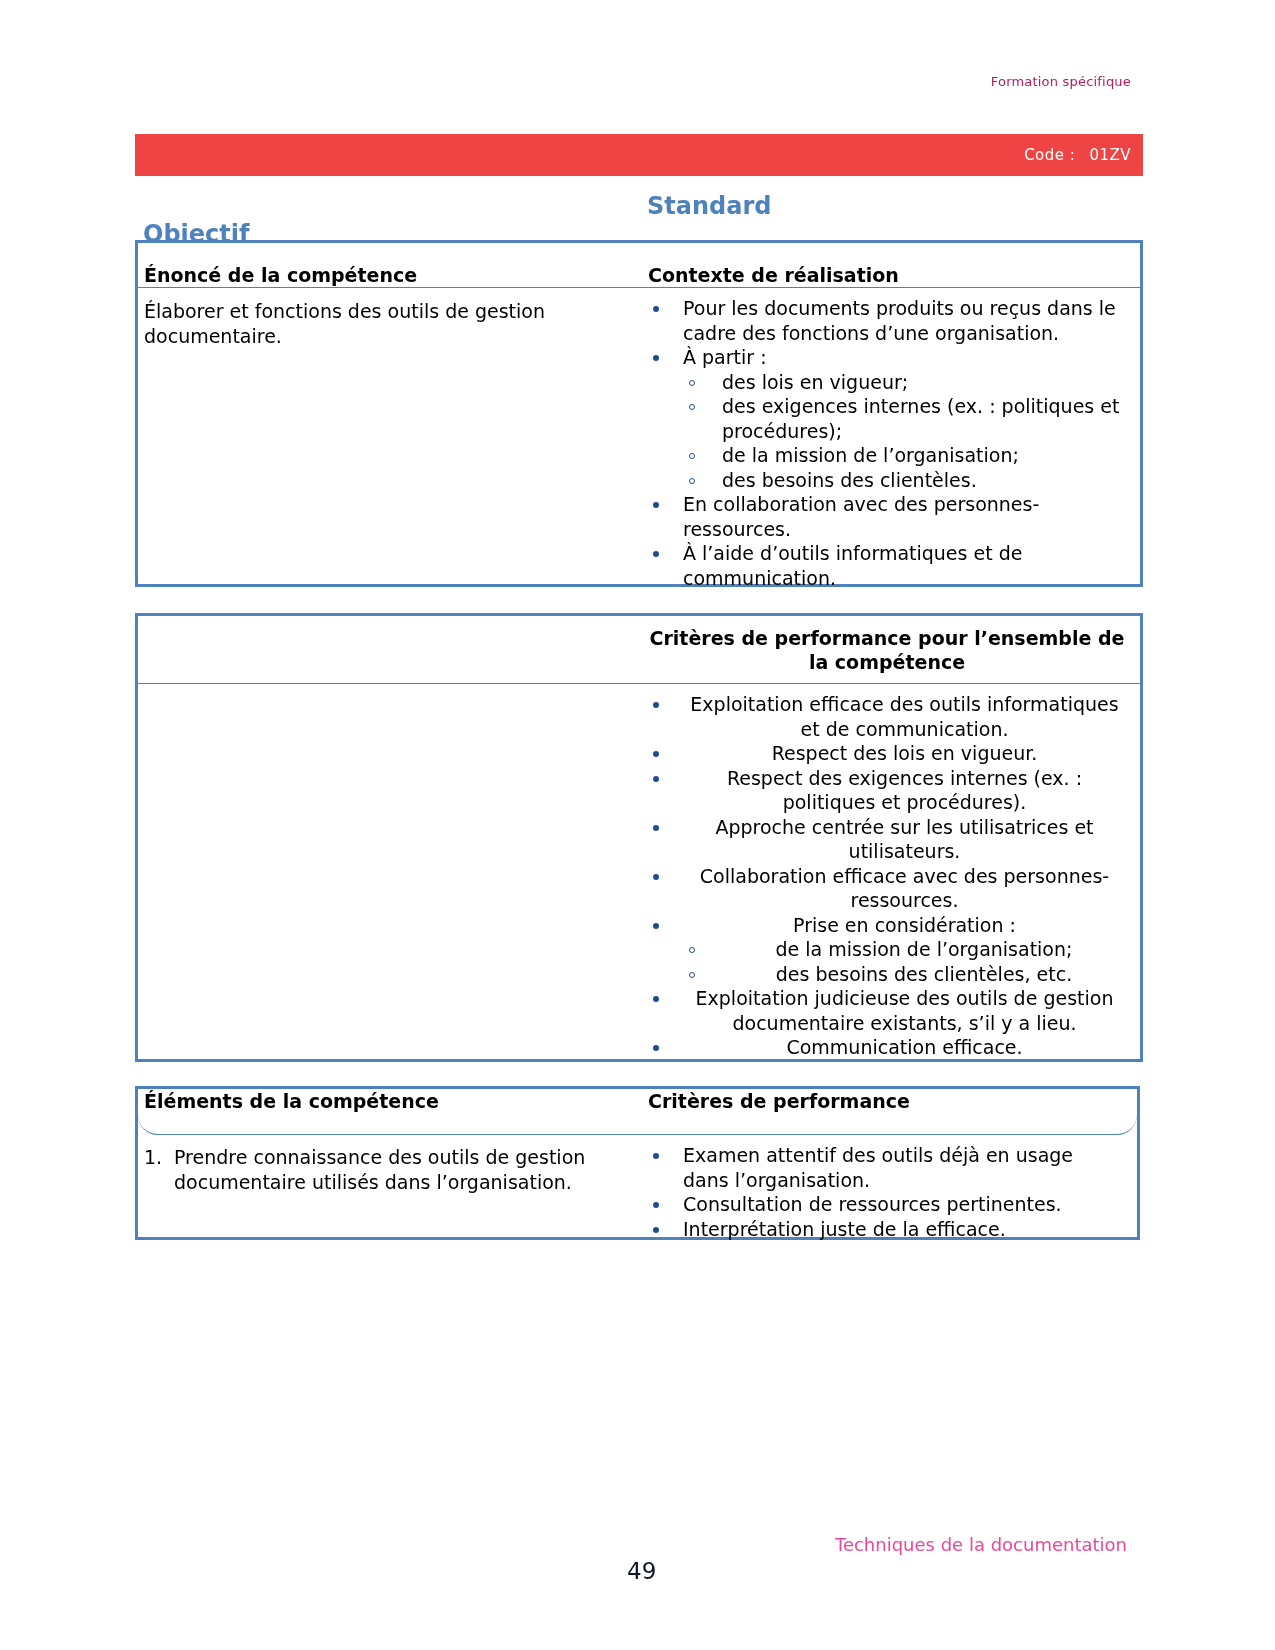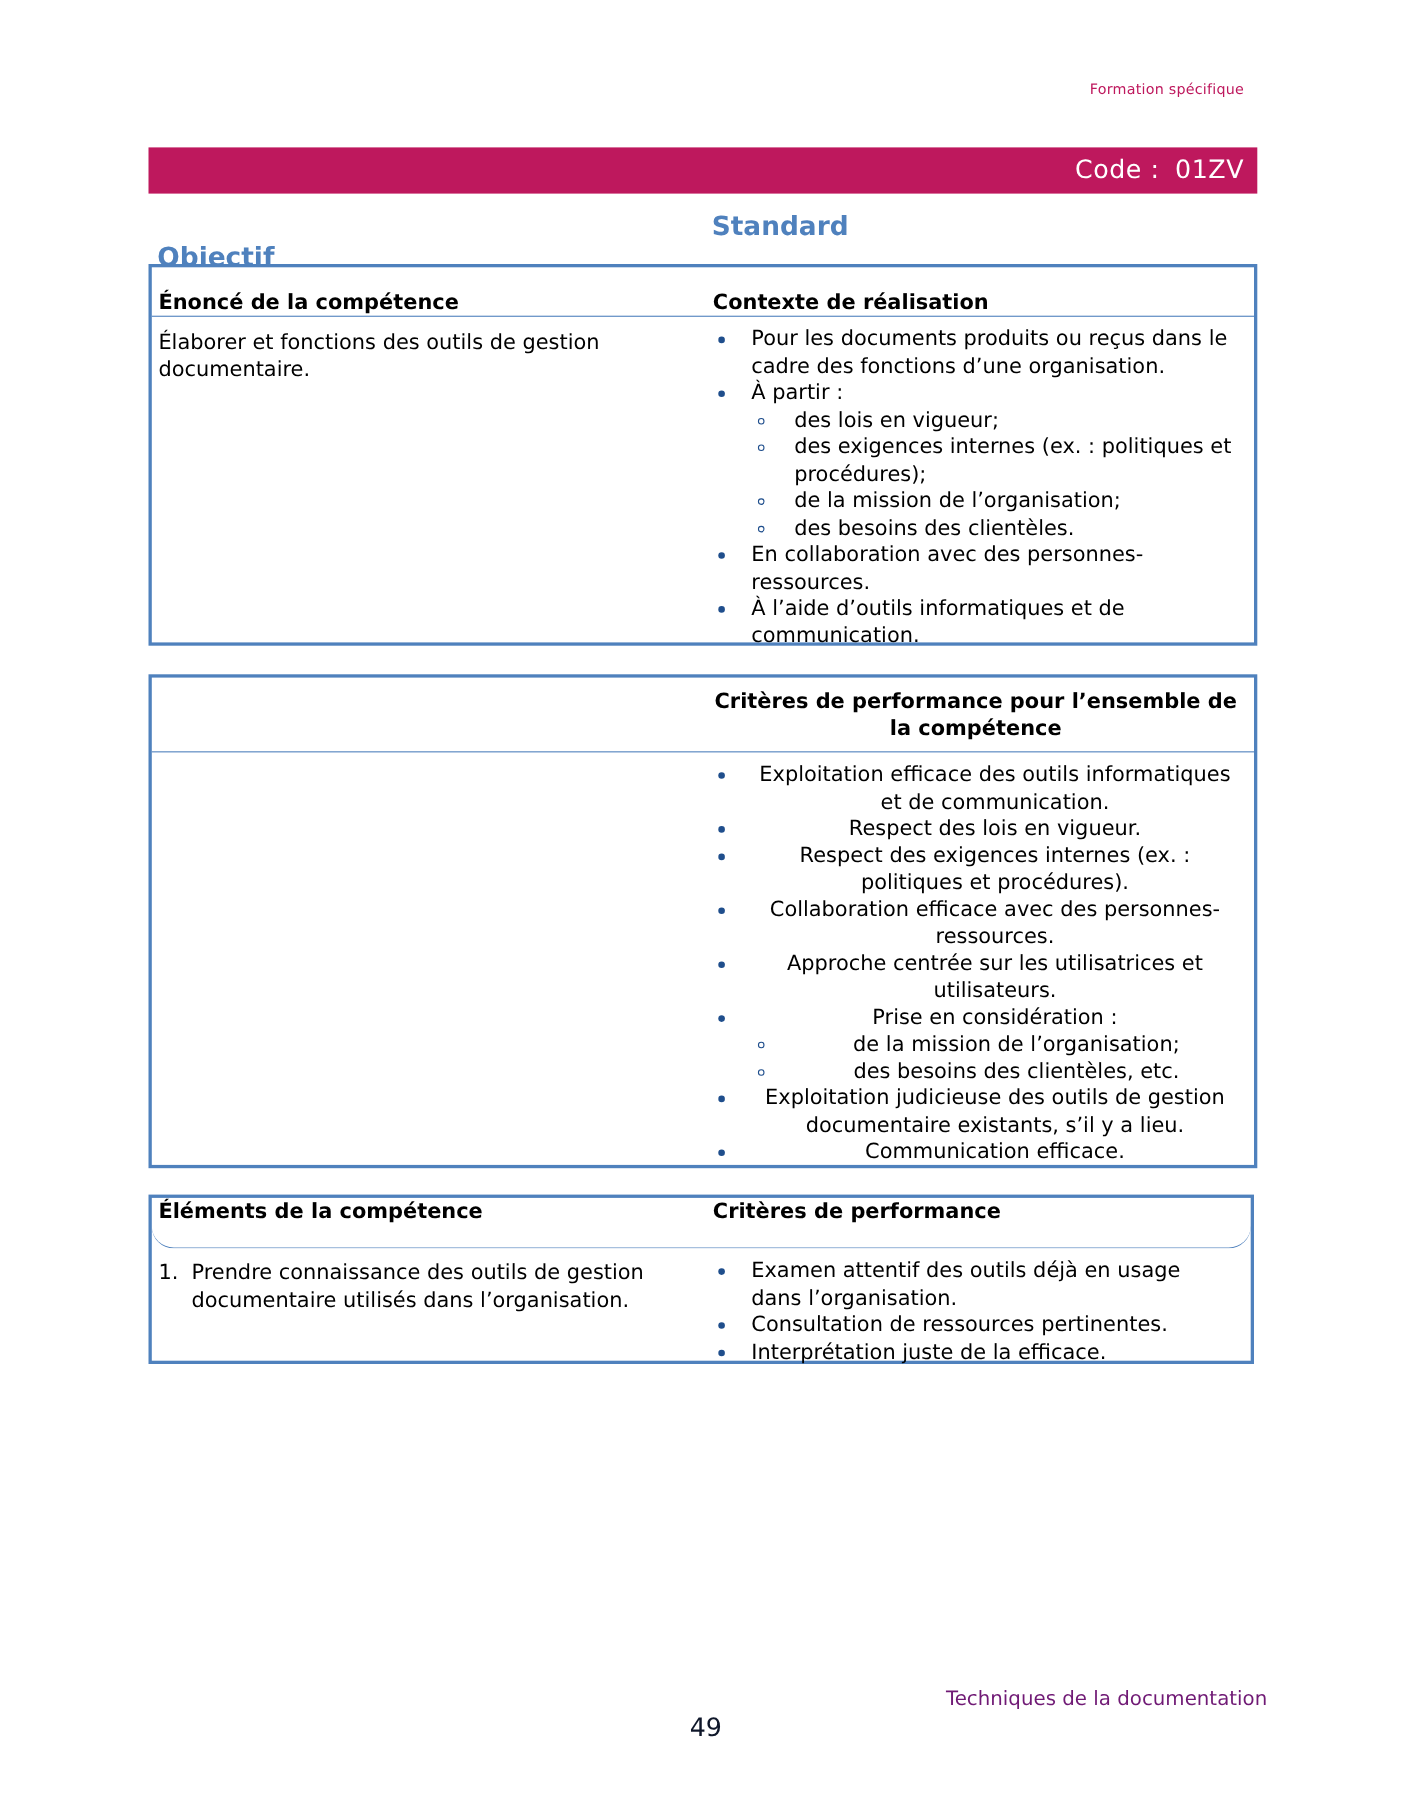--- a/index.html
+++ b/index.html
@@ -6,21 +6,21 @@
     body {
       width: 1275px; height: 1650px; position: relative; overflow: hidden;
       font-family: "DejaVu Sans", sans-serif; color: #000000;
     }
     .running-head {
       position: absolute; right: 144px; top: 74px;
       font-size: 13px; color: #be185d; letter-spacing: 0.2px;
     }
     .code-bar {
       position: absolute; left: 135px; top: 134px; width: 1008px; height: 42px;
-      background: #be185d; color: #ffffff; font-size: 23px;
+      background: #ef4444; color: #ffffff; font-size: 15px;
       display: flex; align-items: center; justify-content: flex-end;
       box-sizing: border-box; padding-right: 12px; letter-spacing: 0.5px;
     }
     .code-bar .code-label { margin-right: 14px; }
     .section-title {
       position: absolute; top: 192px; font-size: 24px; font-weight: bold; color: #4f81bd;
     }
     .section-title.objectif { left: 143px; margin-top: 28px; }
     .section-title.standard { left: 647px; }
 
@@ -58,21 +58,21 @@
     #t2 { top: 613px; height: 449px; text-align: center; }
     #t2 .row.head { height: 67px; align-items: center; }
     #t2 .row.body { padding-top: 8px; }
 
     #t3 { top: 1086px; width: 1005px; height: 154px; }
     #t3 .row.head { height: 45px; align-items: flex-start; border-radius: 20px; }
     #t3 .row.body { padding-top: 8px; }
     #t3 .row.body .col-l { padding-top: 2px; }
 
     .footer-title {
-      position: absolute; right: 123px; top: 1534px; font-size: 18px; color: #701a75;
+      position: absolute; right: 148px; top: 1534px; font-size: 18px; color: #ec4899;
     }
     .page-number {
       position: absolute; left: 627px; top: 1558px; font-size: 23px; color: #0f172a;
     }
   </style>
 </head>
 <body>
 
 <div class="running-head">Formation spécifique</div>
 
@@ -112,22 +112,22 @@
     <div class="col-l th"></div>
     <div class="col-r th">Critères de performance pour l’ensemble de la compétence</div>
   </div>
   <div class="row body">
     <div class="col-l td"></div>
     <div class="col-r td">
       <ul class="bl">
           <li><span>Exploitation efficace des outils informatiques et de communication.</span></li>
           <li><span>Respect des lois en vigueur.</span></li>
           <li><span>Respect des exigences internes (ex. : politiques et procédures).</span></li>
+          <li><span>Approche centrée sur les utilisatrices et utilisateurs.</span></li>
           <li><span>Collaboration efficace avec des personnes-ressources.</span></li>
-          <li><span>Approche centrée sur les utilisatrices et utilisateurs.</span></li>
           <li><span>Prise en considération :</span><ul class="sub">
               <li>de la mission de l’organisation;</li>
               <li>des besoins des clientèles, etc.</li>
             </ul></li>
           <li><span>Exploitation judicieuse des outils de gestion documentaire existants, s’il y a lieu.</span></li>
           <li><span>Communication efficace.</span></li>
         </ul>
     </div>
   </div>
 </div>

